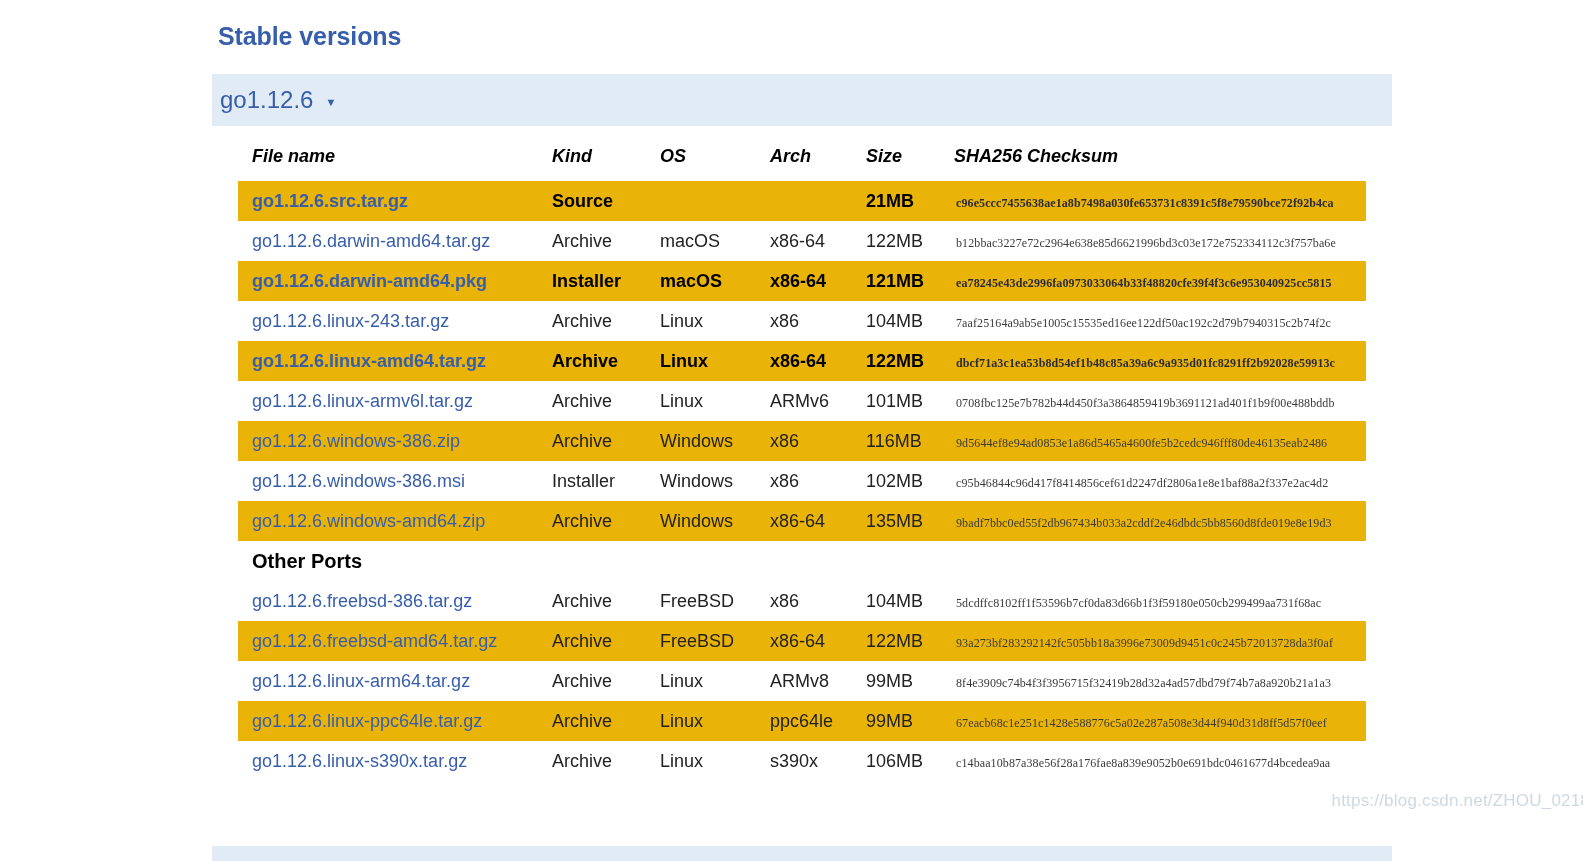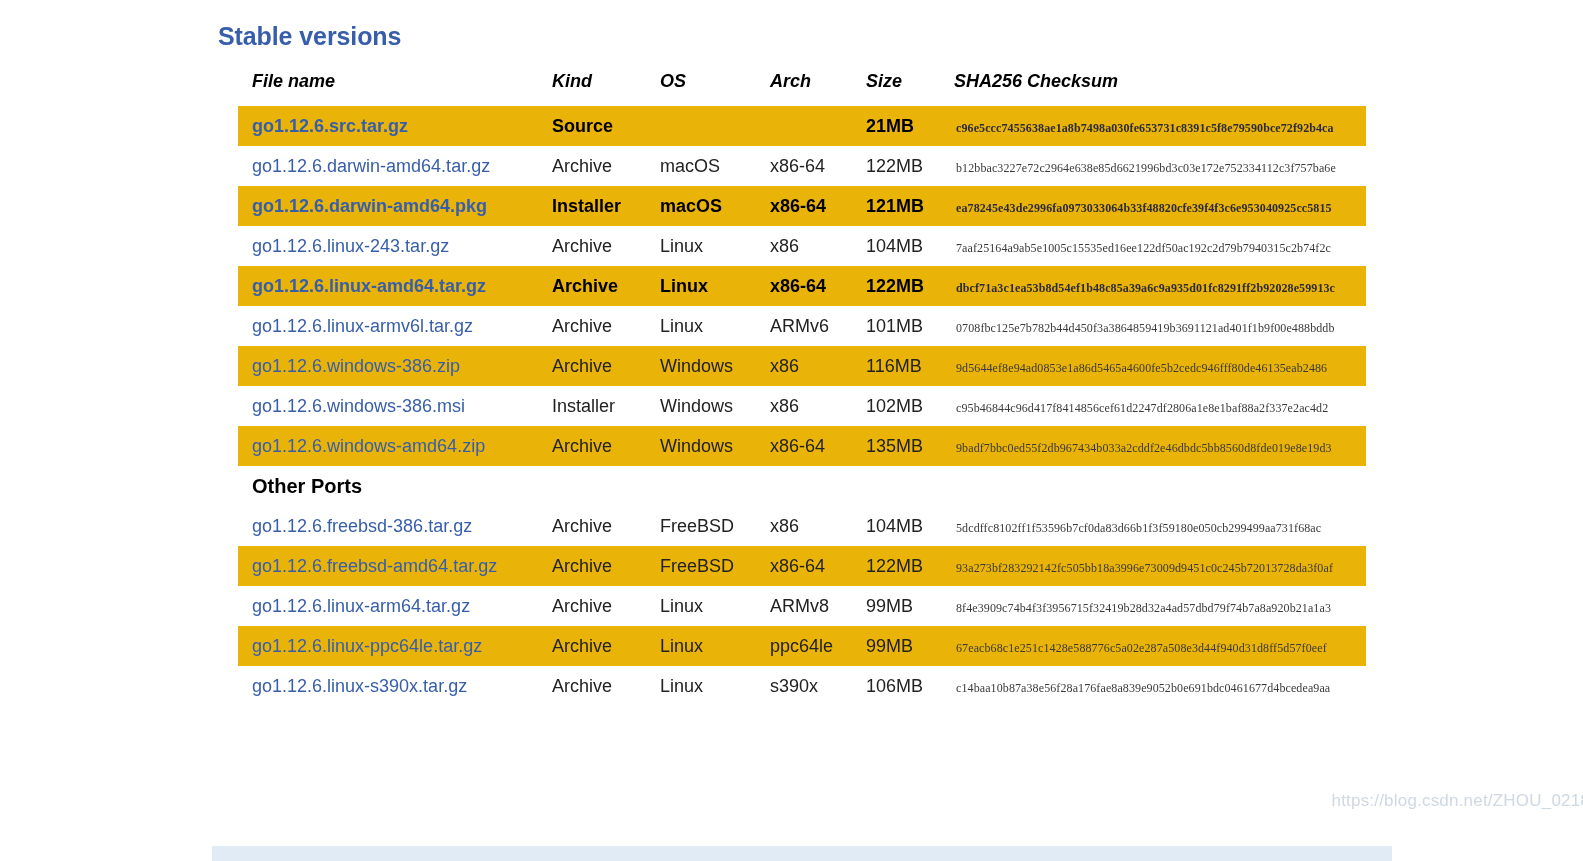--- a/index.html
+++ b/index.html
@@ -156,20 +156,24 @@
 </style>
 </head>
 <body>
 
 <div class="page">
 
   <div class="content">
 
     <h2 class="section-title">Stable versions</h2>
 
+    <div class="version-bar">
+      <span class="version-label">go1.12.6</span>
+      <span class="version-caret">▼</span>
+    </div>
 
     <table class="dl-table">
       <thead>
         <tr>
           <th class="col-file">File name</th>
           <th class="col-kind">Kind</th>
           <th class="col-os">OS</th>
           <th class="col-arch">Arch</th>
           <th class="col-size">Size</th>
           <th class="col-sha">SHA256 Checksum</th>

